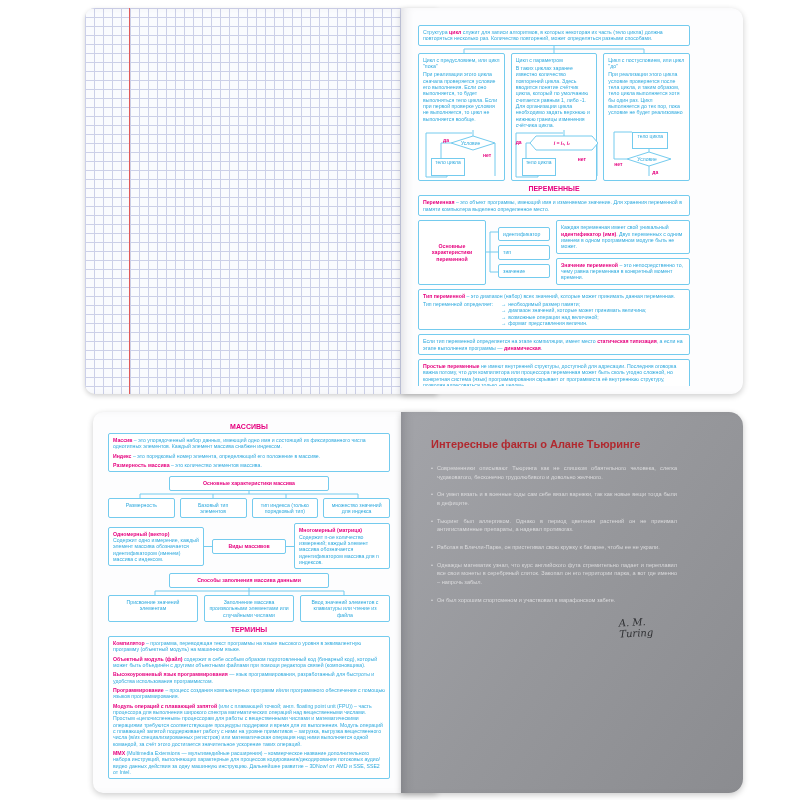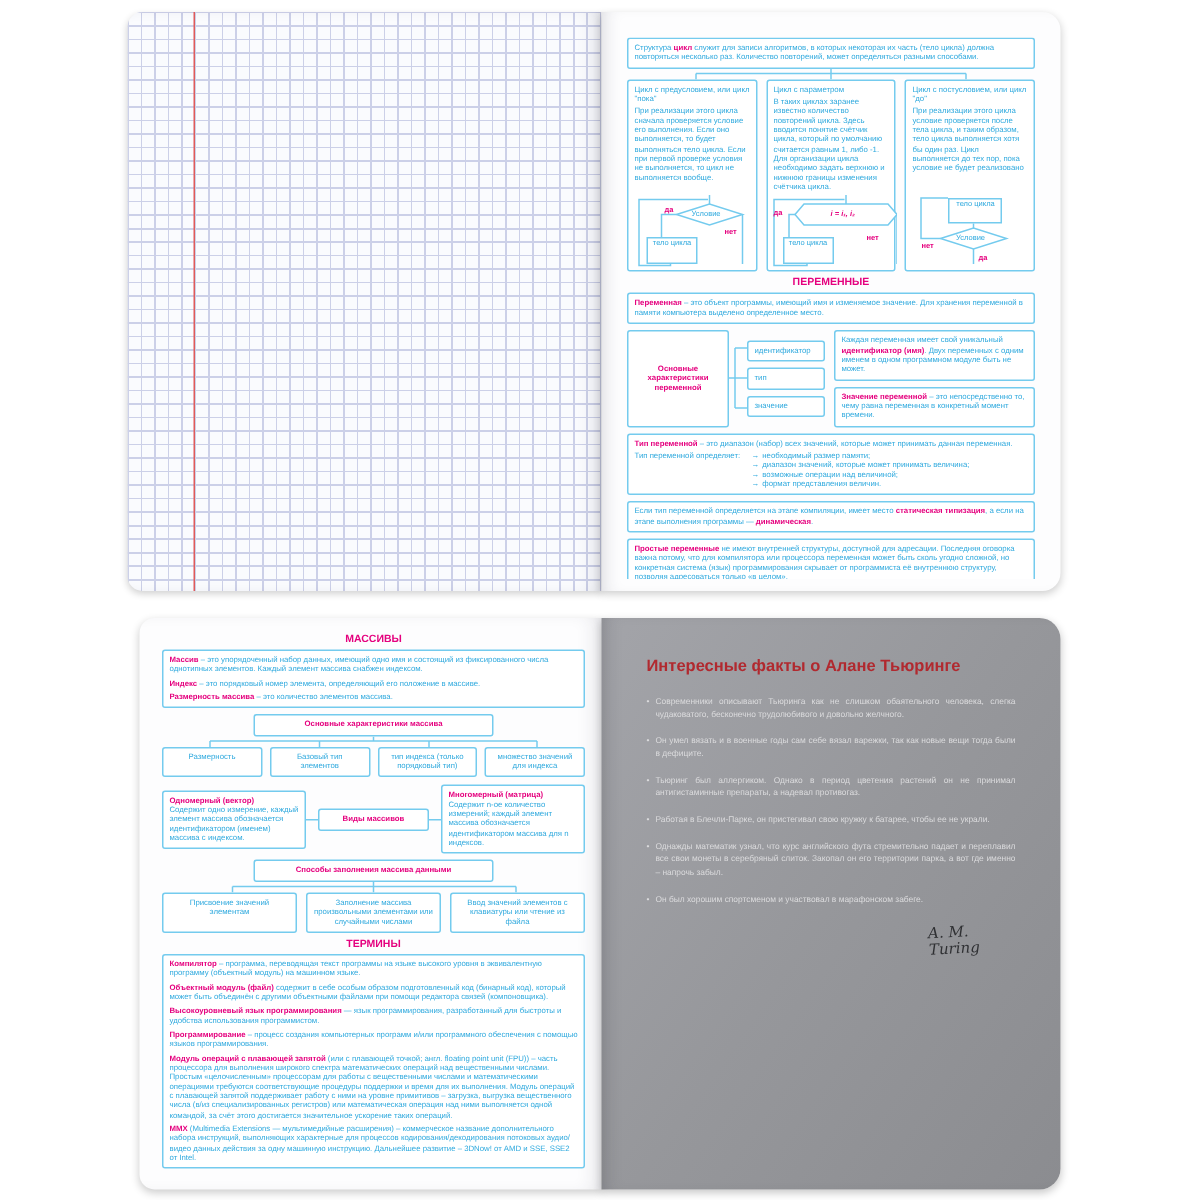--- a/index.html
+++ b/index.html
@@ -1,18 +1,18 @@
 <!DOCTYPE html>
 <html><head>
 <meta charset="utf-8">
 <style>
   html,body{margin:0;padding:0;background:#fff;}
   .canvas{position:relative;width:800px;height:800px;background:#fff;overflow:hidden;
           font-family:"Liberation Sans",sans-serif;-webkit-font-smoothing:antialiased;}
-  .page{position:absolute;background:#fff;}
+  .page{position:absolute;background:#fff;padding-left:36px;}
   
   .grid-page{left:85px;top:8px;width:316px;height:386px;border-radius:10px 0 0 10px;
     background-color:#fafbfe;
     background-image:
       repeating-linear-gradient(to right,#ccd0e8 0,#ccd0e8 1px,transparent 1px,transparent 9px),
       repeating-linear-gradient(to bottom,#ccd0e8 0,#ccd0e8 1px,transparent 1px,transparent 9px);
     box-shadow:0 2px 5px rgba(0,0,0,.18), inset -10px 0 14px -8px rgba(40,40,60,.20);}
   .red-margin{position:absolute;left:44px;top:0;width:1px;height:100%;background:#e05a5a;}
   .tr-page{left:401px;top:8px;width:306px;height:386px;border-radius:0 12px 12px 0;
     background:#fdfdfe;box-shadow:0 2px 6px rgba(0,0,0,.20), inset 9px 0 12px -8px rgba(40,40,60,.18);}

